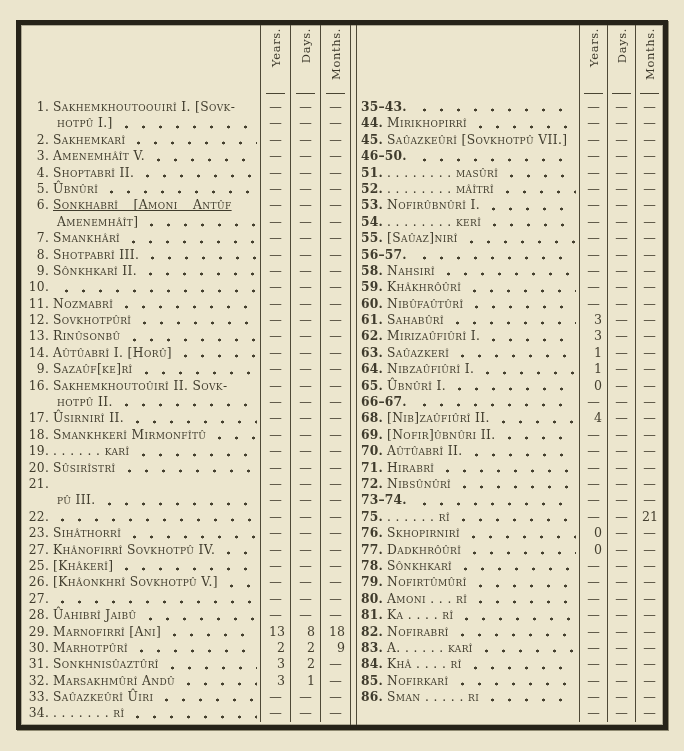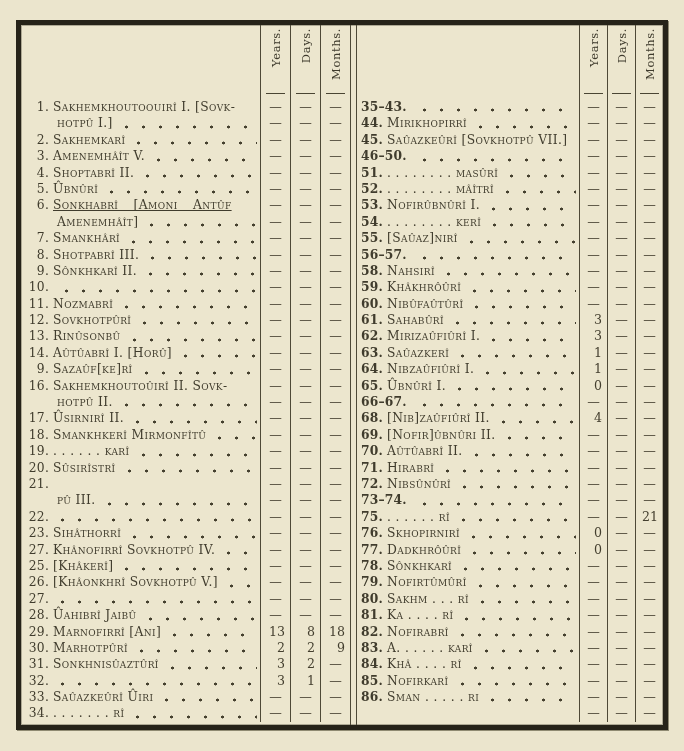--- a/index.html
+++ b/index.html
@@ -357,20 +357,21 @@
         <div class="row">
           <span class="num">31.</span>
           <span class="txt">Sonkhnisûaztûrî</span>
           <span class="leader"></span>
           <span class="cell val">3</span>
           <span class="cell val">2</span>
           <span class="cell dash">—</span>
         </div>
         <div class="row">
           <span class="num">32.</span>
+          <span class="txt">Marsakhmûrî Andû</span>
           <span class="leader"></span>
           <span class="cell val">3</span>
           <span class="cell val">1</span>
           <span class="cell dash">—</span>
         </div>
         <div class="row">
           <span class="num">33.</span>
           <span class="txt">Saûazkeûrî Ûiri</span>
           <span class="leader"></span>
           <span class="cell dash">—</span>
@@ -640,21 +641,21 @@
         <div class="row">
           <span class="num">79.</span>
           <span class="txt">Nofirtûmûrî</span>
           <span class="leader"></span>
           <span class="cell dash">—</span>
           <span class="cell dash">—</span>
           <span class="cell dash">—</span>
         </div>
         <div class="row">
           <span class="num">80.</span>
-          <span class="txt">Sakhm . . . rî</span>
+          <span class="txt">Amoni . . . rî</span>
           <span class="leader"></span>
           <span class="cell dash">—</span>
           <span class="cell dash">—</span>
           <span class="cell dash">—</span>
         </div>
         <div class="row">
           <span class="num">81.</span>
           <span class="txt">Ka . . . . rî</span>
           <span class="leader"></span>
           <span class="cell dash">—</span>

